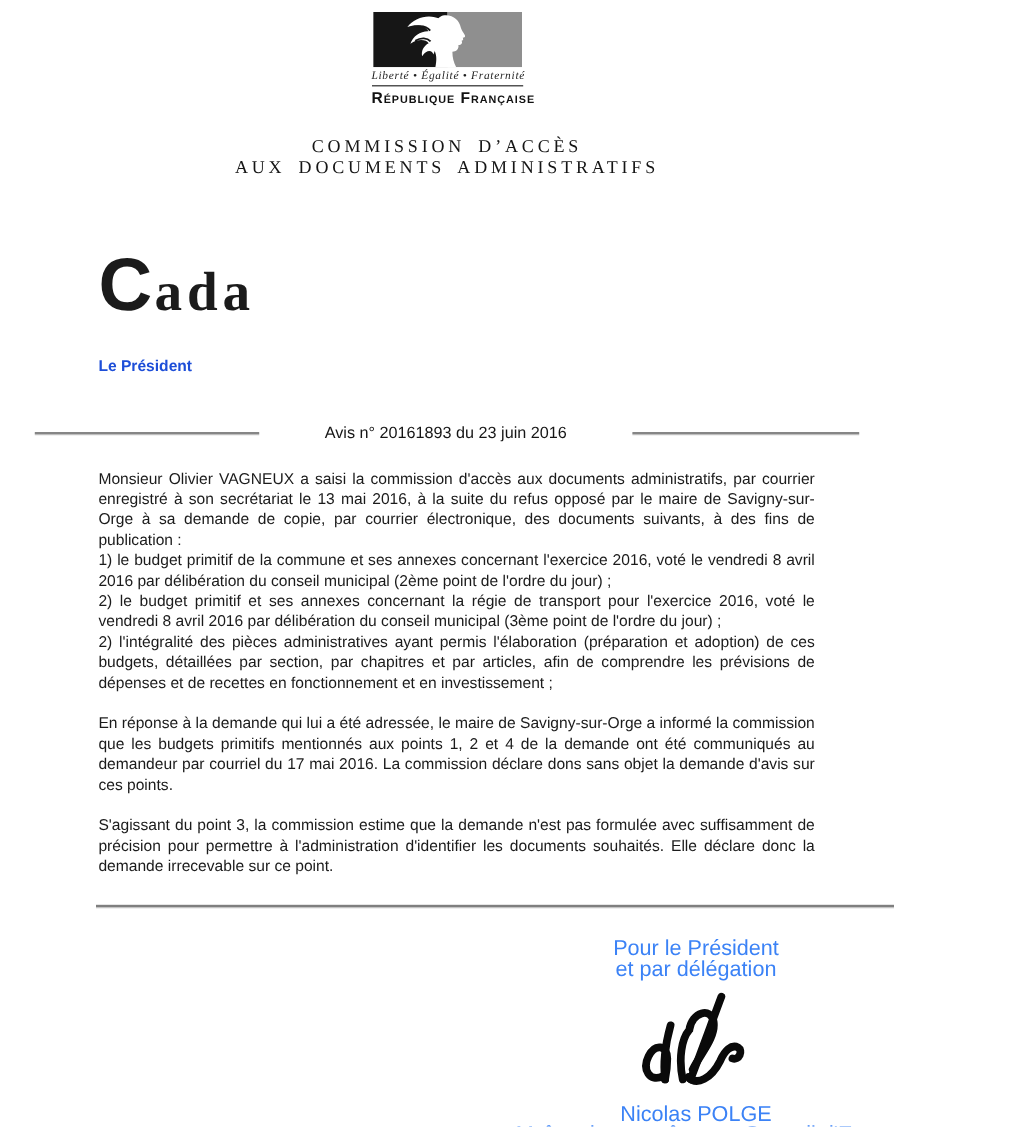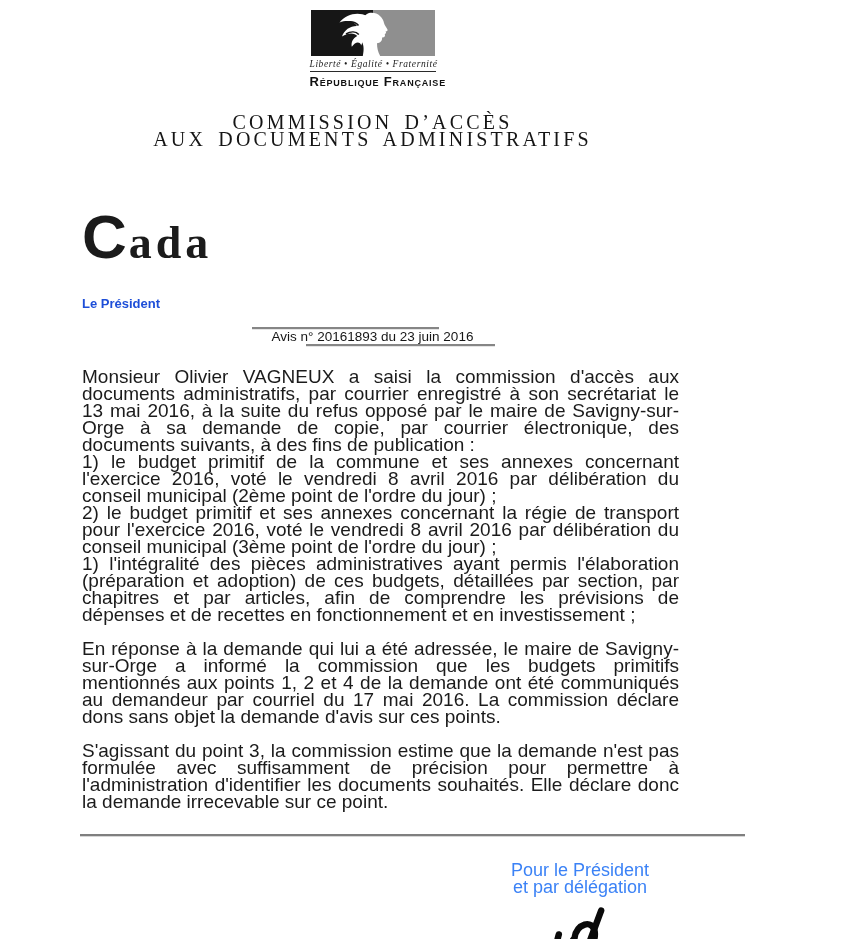--- a/index.html
+++ b/index.html
@@ -22,46 +22,46 @@
   }
   .motto-divider{height:1px;background:#2a2a2a;margin:2px 0 2px 0;}
   .republic{
     font-family:Liberation Sans, sans-serif;
     font-variant:small-caps;font-weight:700;
     font-size:13px;letter-spacing:0.8px;color:#111;white-space:nowrap;
   }
   .commission{
     margin-top:24px;
     font-family:"Liberation Serif", serif;
-    font-size:20px;line-height:17px;letter-spacing:3.2px;
+    font-size:15px;line-height:17px;letter-spacing:3.2px;
     color:#151515;word-spacing:4px;
   }
   
   .cada-logo{margin:58px 0 0 82px;line-height:1;white-space:nowrap;}
   .cada-c{
     font-size:62px;font-weight:700;letter-spacing:2px;
     font-family:"Liberation Sans", sans-serif;vertical-align:baseline;
   }
   .cada-rest{
     font-size:46px;font-weight:700;letter-spacing:4px;
     font-family:Liberation Serif, serif;vertical-align:baseline;
   }
   .sender-title{margin:28px 0 0 82px;font-size:13px;font-weight:700;color:#1d4ed8;}
   
   .avis-row{
-    margin-top:16px;display:flex;align-items:center;justify-content:center;flex-direction:column;
+    margin-top:41px;display:flex;align-items:center;justify-content:center;
   }
   .avis-rule{height:2px;background:#868686;box-shadow:0 1px 0 rgba(0,0,0,0.10);}
   .avis-rule.left{width:187px;margin-right:55px;}
   .avis-rule.right{width:189px;margin-left:55px;}
   .avis-title{font-size:13.5px;color:#161616;white-space:nowrap;}
   
   .body-text{
     margin:22px 66px 0 82px;
-    font-size:19px;line-height:17px;
+    font-size:13px;line-height:17px;
     text-align:justify;color:#1b1b1b;
   }
   .body-text p{margin:0;}
   .body-text .para-gap{margin-top:17px;}
   .request-item{margin:0;}
   
   .closing-divider{
     margin:24px 0 0 80px;width:709px;height:2px;
     background:#7f7f7f;box-shadow:0 1px 0 #d6d6d6;
   }
@@ -109,21 +109,21 @@
   <div class="avis-row">
     <span class="avis-rule left"></span>
     <span class="avis-title">Avis n° 20161893 du 23 juin 2016</span>
     <span class="avis-rule right"></span>
   </div>
 
   <main class="body-text">
     <p>Monsieur Olivier VAGNEUX a saisi la commission d'accès aux documents administratifs, par courrier enregistré à son secrétariat le 13 mai 2016, à la suite du refus opposé par le maire de Savigny-sur-Orge à sa demande de copie, par courrier électronique, des documents suivants, à des fins de publication :</p>
     <p class="request-item">1) le budget primitif de la commune et ses annexes concernant l'exercice 2016, voté le vendredi 8 avril 2016 par délibération du conseil municipal (2ème point de l'ordre du jour) ;</p>
     <p class="request-item">2) le budget primitif et ses annexes concernant la régie de transport pour l'exercice 2016, voté le vendredi 8 avril 2016 par délibération du conseil municipal (3ème point de l'ordre du jour) ;</p>
-    <p class="request-item">1) l'intégralité des pièces administratives ayant permis l'élaboration (préparation et adoption) de ces budgets, détaillées par section, par chapitres et par articles, afin de comprendre les prévisions de dépenses et de recettes en fonctionnement et en investissement ;</p>
+    <p class="request-item">2) l'intégralité des pièces administratives ayant permis l'élaboration (préparation et adoption) de ces budgets, détaillées par section, par chapitres et par articles, afin de comprendre les prévisions de dépenses et de recettes en fonctionnement et en investissement ;</p>
     <p class="para-gap">En réponse à la demande qui lui a été adressée, le maire de Savigny-sur-Orge a informé la commission que les budgets primitifs mentionnés aux points 1, 2 et 4 de la demande ont été communiqués au demandeur par courriel du 17 mai 2016. La commission déclare dons sans objet la demande d'avis sur ces points.</p>
     <p class="para-gap">S'agissant du point 3, la commission estime que la demande n'est pas formulée avec suffisamment de précision pour permettre à l'administration d'identifier les documents souhaités. Elle déclare donc la demande irrecevable sur ce point.</p>
   </main>
 
   <div class="closing-divider"></div>
 
   <div class="sign-block">
     <div>Pour le Président</div>
     <div>et par délégation</div>
     <svg class="sig-svg" width="118" height="92" viewBox="0 0 120 100" aria-hidden="true">

